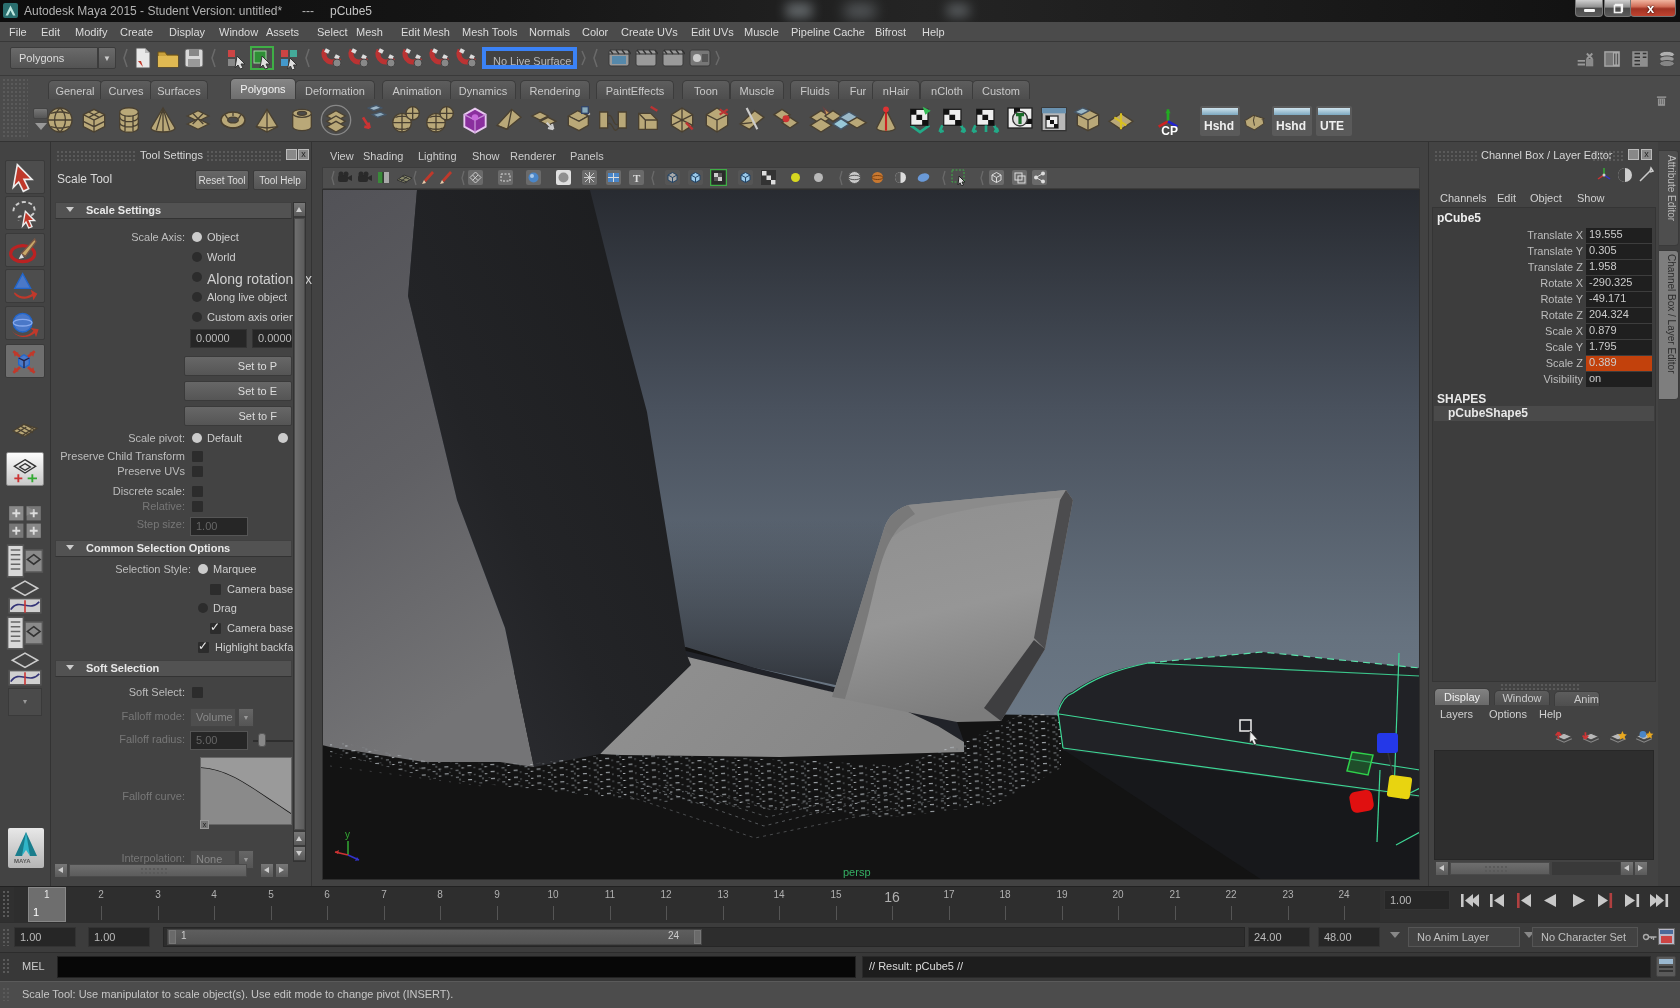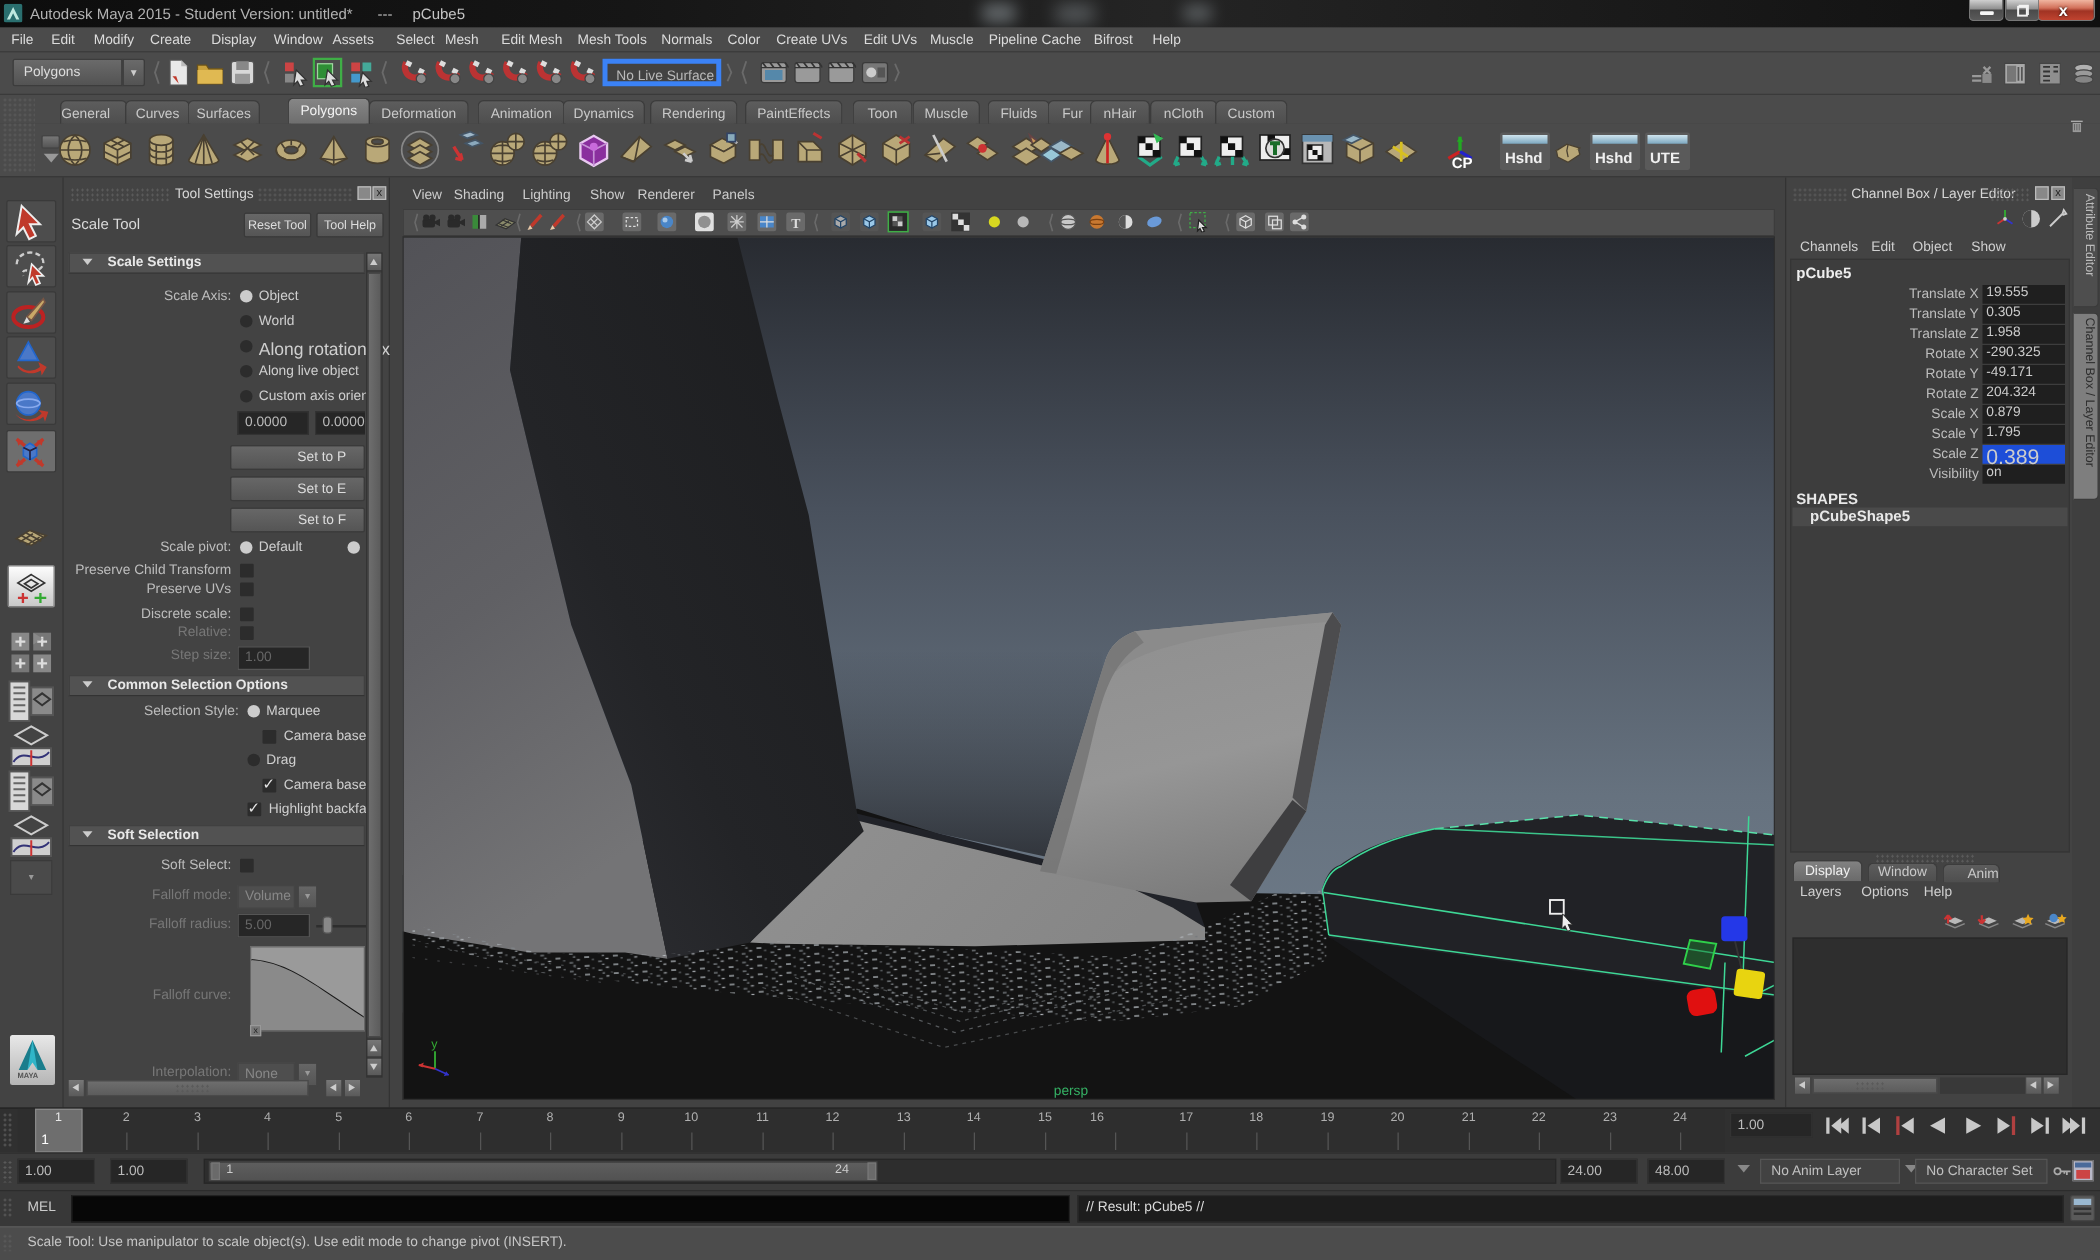--- a/index.html
+++ b/index.html
@@ -181,21 +181,21 @@
 <svg class="abs" style="left:1656px;top:48px" width="22" height="22" viewBox="0 0 24 24">
       <ellipse cx="12" cy="7" rx="8" ry="3.4" fill="#b0b0b0" stroke="#444"></ellipse>
       <ellipse cx="12" cy="12" rx="8" ry="3.4" fill="#9a9a9a" stroke="#444"></ellipse>
       <ellipse cx="12" cy="17" rx="8" ry="3.4" fill="#858585" stroke="#444"></ellipse>
     </svg>
 <div class="abs" style="left:0;top:76px;width:1680px;height:23px;background:#4b4b4b;"></div>
 <div class="abs" style="left:0;top:99px;width:1680px;height:43px;background:#4b4b4b;border-bottom:1px solid #333;"></div>
 <div class="abs dots" style="left:2px;top:78px;width:26px;height:60px;"></div>
 <div class="abs" style="left:33px;top:108px;width:15px;height:11px;background:linear-gradient(#777,#555);border:1px solid #444;border-radius:2px;"></div>
 <div class="abs" style="left:35px;top:123px;width:0;height:0;border-left:6px solid transparent;border-right:6px solid transparent;border-top:7px solid #999;"></div>
-<div class="abs" style="left:48px;top:80px;width:54px;height:19px;background:linear-gradient(#5d5d5d,#4e4e4e);border:1px solid #3c3c3c;border-bottom:none;border-radius:5px 5px 0 0;color:#c9c9c9;font-size:11px;line-height:20px;">General</div>
+<div class="abs" style="left:48px;top:80px;width:54px;height:19px;background:linear-gradient(#5d5d5d,#4e4e4e);border:1px solid #3c3c3c;border-bottom:none;border-radius:5px 5px 0 0;color:#c9c9c9;font-size:11px;text-align:center;line-height:20px;">General</div>
 <div class="abs" style="left:100px;top:80px;width:52px;height:19px;background:linear-gradient(#5d5d5d,#4e4e4e);border:1px solid #3c3c3c;border-bottom:none;border-radius:5px 5px 0 0;color:#c9c9c9;font-size:11px;text-align:center;line-height:20px;">Curves</div>
 <div class="abs" style="left:150px;top:80px;width:58px;height:19px;background:linear-gradient(#5d5d5d,#4e4e4e);border:1px solid #3c3c3c;border-bottom:none;border-radius:5px 5px 0 0;color:#c9c9c9;font-size:11px;text-align:center;line-height:20px;">Surfaces</div>
 <div class="abs" style="left:230px;top:78px;width:66px;height:21px;background:linear-gradient(#868686,#6e6e6e);border:1px solid #3c3c3c;border-bottom:none;border-radius:5px 5px 0 0;color:#f2f2f2;font-size:11px;text-align:center;line-height:20px;">Polygons</div>
 <div class="abs" style="left:295px;top:80px;width:80px;height:19px;background:linear-gradient(#5d5d5d,#4e4e4e);border:1px solid #3c3c3c;border-bottom:none;border-radius:5px 5px 0 0;color:#c9c9c9;font-size:11px;text-align:center;line-height:20px;">Deformation</div>
 <div class="abs" style="left:382px;top:80px;width:70px;height:19px;background:linear-gradient(#5d5d5d,#4e4e4e);border:1px solid #3c3c3c;border-bottom:none;border-radius:5px 5px 0 0;color:#c9c9c9;font-size:11px;text-align:center;line-height:20px;">Animation</div>
 <div class="abs" style="left:450px;top:80px;width:66px;height:19px;background:linear-gradient(#5d5d5d,#4e4e4e);border:1px solid #3c3c3c;border-bottom:none;border-radius:5px 5px 0 0;color:#c9c9c9;font-size:11px;text-align:center;line-height:20px;">Dynamics</div>
 <div class="abs" style="left:520px;top:80px;width:70px;height:19px;background:linear-gradient(#5d5d5d,#4e4e4e);border:1px solid #3c3c3c;border-bottom:none;border-radius:5px 5px 0 0;color:#c9c9c9;font-size:11px;text-align:center;line-height:20px;">Rendering</div>
 <div class="abs" style="left:596px;top:80px;width:78px;height:19px;background:linear-gradient(#5d5d5d,#4e4e4e);border:1px solid #3c3c3c;border-bottom:none;border-radius:5px 5px 0 0;color:#c9c9c9;font-size:11px;text-align:center;line-height:20px;">PaintEffects</div>
 <div class="abs" style="left:682px;top:80px;width:48px;height:19px;background:linear-gradient(#5d5d5d,#4e4e4e);border:1px solid #3c3c3c;border-bottom:none;border-radius:5px 5px 0 0;color:#c9c9c9;font-size:11px;text-align:center;line-height:20px;">Toon</div>
 <div class="abs" style="left:730px;top:80px;width:54px;height:19px;background:linear-gradient(#5d5d5d,#4e4e4e);border:1px solid #3c3c3c;border-bottom:none;border-radius:5px 5px 0 0;color:#c9c9c9;font-size:11px;text-align:center;line-height:20px;">Muscle</div>
@@ -878,21 +878,21 @@
 <div class="abs" style="left:1586px;top:276px;width:66px;height:15px;background:#1f1f1f;color:#ccc;font-size:11px;padding-left:3px;">-290.325</div>
 <div class="lbl" style="left:1480px;top:293px;width:103px;">Rotate Y</div>
 <div class="abs" style="left:1586px;top:292px;width:66px;height:15px;background:#1f1f1f;color:#ccc;font-size:11px;padding-left:3px;">-49.171</div>
 <div class="lbl" style="left:1480px;top:309px;width:103px;">Rotate Z</div>
 <div class="abs" style="left:1586px;top:308px;width:66px;height:15px;background:#1f1f1f;color:#ccc;font-size:11px;padding-left:3px;">204.324</div>
 <div class="lbl" style="left:1480px;top:325px;width:103px;">Scale X</div>
 <div class="abs" style="left:1586px;top:324px;width:66px;height:15px;background:#1f1f1f;color:#ccc;font-size:11px;padding-left:3px;">0.879</div>
 <div class="lbl" style="left:1480px;top:341px;width:103px;">Scale Y</div>
 <div class="abs" style="left:1586px;top:340px;width:66px;height:15px;background:#1f1f1f;color:#ccc;font-size:11px;padding-left:3px;">1.795</div>
 <div class="lbl" style="left:1480px;top:357px;width:103px;">Scale Z</div>
-<div class="abs" style="left:1586px;top:356px;width:66px;height:15px;background:#1d4ed8;color:#ccc;font-size:17px;padding-left:3px;">0.389</div>
+<div class="abs" style="left:1586px;top:356px;width:66px;height:15px;background:#c2410c;color:#ccc;font-size:11px;padding-left:3px;">0.389</div>
 <div class="lbl" style="left:1480px;top:373px;width:103px;">Visibility</div>
 <div class="abs" style="left:1586px;top:372px;width:66px;height:15px;background:#1f1f1f;color:#ccc;font-size:11px;padding-left:3px;">on</div>
 <div class="abs" style="left:1437px;top:392px;font-size:12px;color:#e8e8e8;font-weight:bold;white-space:nowrap;">SHAPES</div>
 <div class="abs" style="left:1434px;top:406px;width:220px;height:15px;background:#4a4a4a;"></div>
 <div class="abs" style="left:1448px;top:406px;font-size:12px;color:#e8e8e8;font-weight:bold;white-space:nowrap;">pCubeShape5</div>
 <div class="abs dots" style="left:1500px;top:683px;width:80px;height:7px;"></div>
 <div class="abs" style="left:1434px;top:688px;width:56px;height:17px;background:linear-gradient(#828282,#6a6a6a);border:1px solid #3c3c3c;border-bottom:none;border-radius:5px 5px 0 0;color:#f0f0f0;font-size:11px;text-align:center;line-height:16px;">Display</div>
 <div class="abs" style="left:1494px;top:690px;width:56px;height:15px;background:linear-gradient(#5d5d5d,#4e4e4e);border:1px solid #3c3c3c;border-bottom:none;border-radius:5px 5px 0 0;color:#c9c9c9;font-size:11px;text-align:center;line-height:14px;">Window</div>
 <div class="abs" style="left:1554px;top:691px;width:46px;height:15px;background:linear-gradient(#5d5d5d,#4e4e4e);border:1px solid #3c3c3c;border-bottom:none;border-radius:5px 5px 0 0;color:#c9c9c9;font-size:11px;text-align:right;line-height:14px;">Anim</div>
 <div class="abs" style="left:1440px;top:708px;font-size:11px;color:#d0d0d0;font-weight:normal;white-space:nowrap;">Layers</div>
@@ -962,21 +962,21 @@
       <div style="position:absolute;left:576px;top:2px;width:40px;text-align:center;color:#b0b0b0;font-size:10px;">11</div>
       <div style="position:absolute;left:596px;top:19px;width:1px;height:14px;background:#555;"></div>
       <div style="position:absolute;left:632px;top:2px;width:40px;text-align:center;color:#b0b0b0;font-size:10px;">12</div>
       <div style="position:absolute;left:652px;top:19px;width:1px;height:14px;background:#555;"></div>
       <div style="position:absolute;left:689px;top:2px;width:40px;text-align:center;color:#b0b0b0;font-size:10px;">13</div>
       <div style="position:absolute;left:709px;top:19px;width:1px;height:14px;background:#555;"></div>
       <div style="position:absolute;left:745px;top:2px;width:40px;text-align:center;color:#b0b0b0;font-size:10px;">14</div>
       <div style="position:absolute;left:765px;top:19px;width:1px;height:14px;background:#555;"></div>
       <div style="position:absolute;left:802px;top:2px;width:40px;text-align:center;color:#b0b0b0;font-size:10px;">15</div>
       <div style="position:absolute;left:822px;top:19px;width:1px;height:14px;background:#555;"></div>
-      <div style="position:absolute;left:858px;top:2px;width:40px;color:#b0b0b0;font-size:10px;">16</div>
+      <div style="position:absolute;left:858px;top:2px;width:40px;text-align:center;color:#b0b0b0;font-size:14px;">16</div>
       <div style="position:absolute;left:878px;top:19px;width:1px;height:14px;background:#555;"></div>
       <div style="position:absolute;left:915px;top:2px;width:40px;text-align:center;color:#b0b0b0;font-size:10px;">17</div>
       <div style="position:absolute;left:935px;top:19px;width:1px;height:14px;background:#555;"></div>
       <div style="position:absolute;left:971px;top:2px;width:40px;text-align:center;color:#b0b0b0;font-size:10px;">18</div>
       <div style="position:absolute;left:991px;top:19px;width:1px;height:14px;background:#555;"></div>
       <div style="position:absolute;left:1028px;top:2px;width:40px;text-align:center;color:#b0b0b0;font-size:10px;">19</div>
       <div style="position:absolute;left:1048px;top:19px;width:1px;height:14px;background:#555;"></div>
       <div style="position:absolute;left:1084px;top:2px;width:40px;text-align:center;color:#b0b0b0;font-size:10px;">20</div>
       <div style="position:absolute;left:1104px;top:19px;width:1px;height:14px;background:#555;"></div>
       <div style="position:absolute;left:1141px;top:2px;width:40px;text-align:center;color:#b0b0b0;font-size:10px;">21</div>

